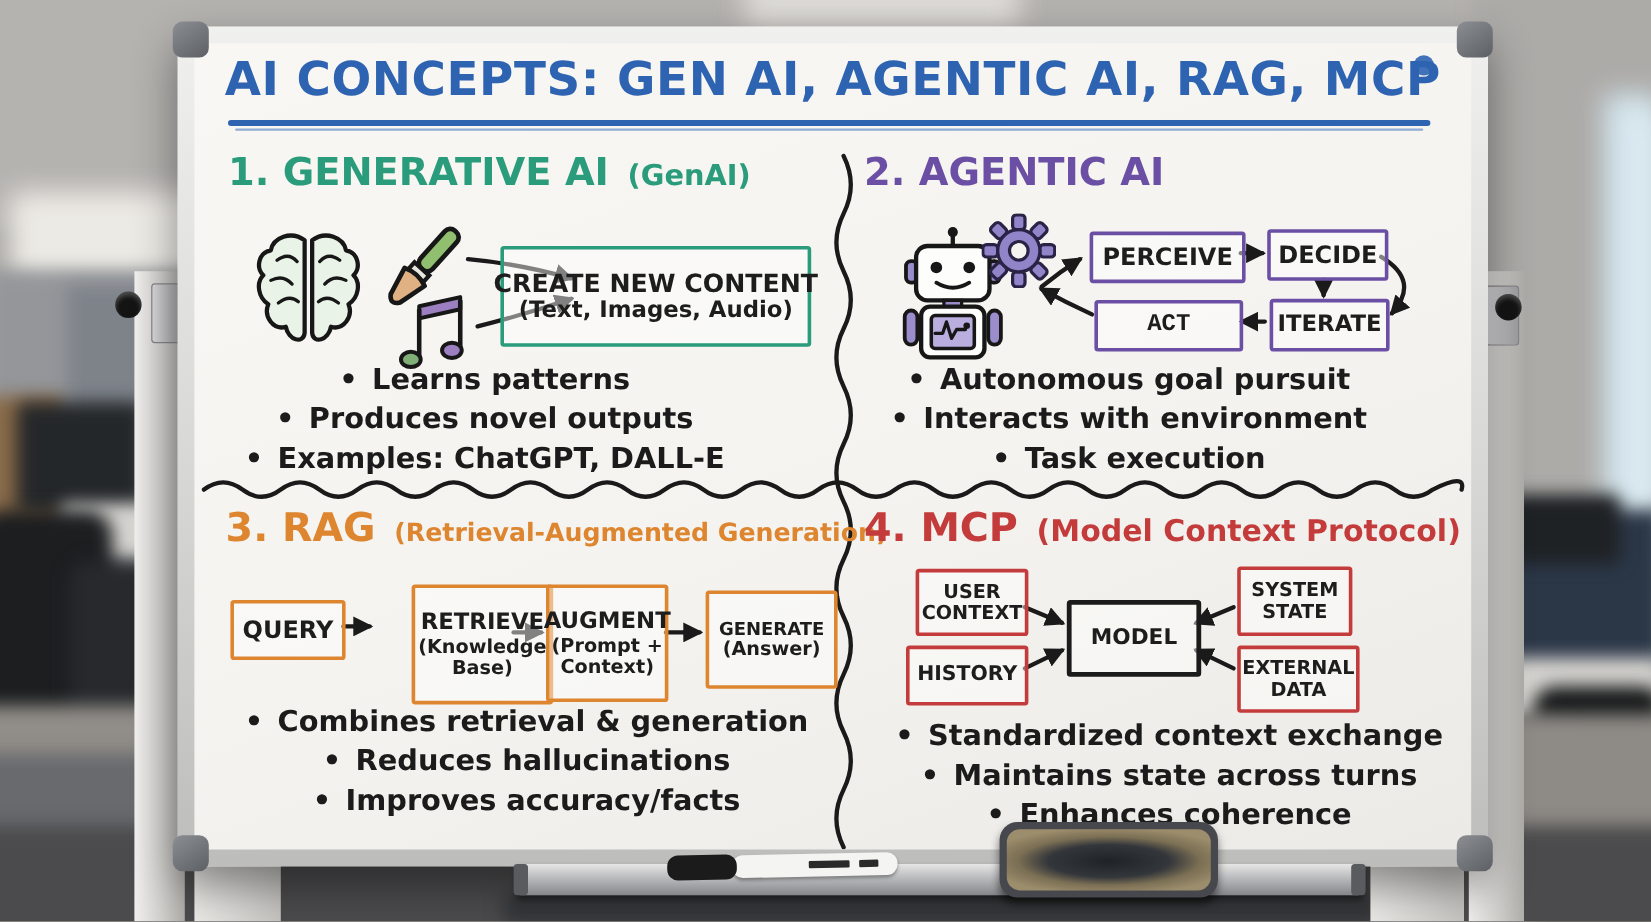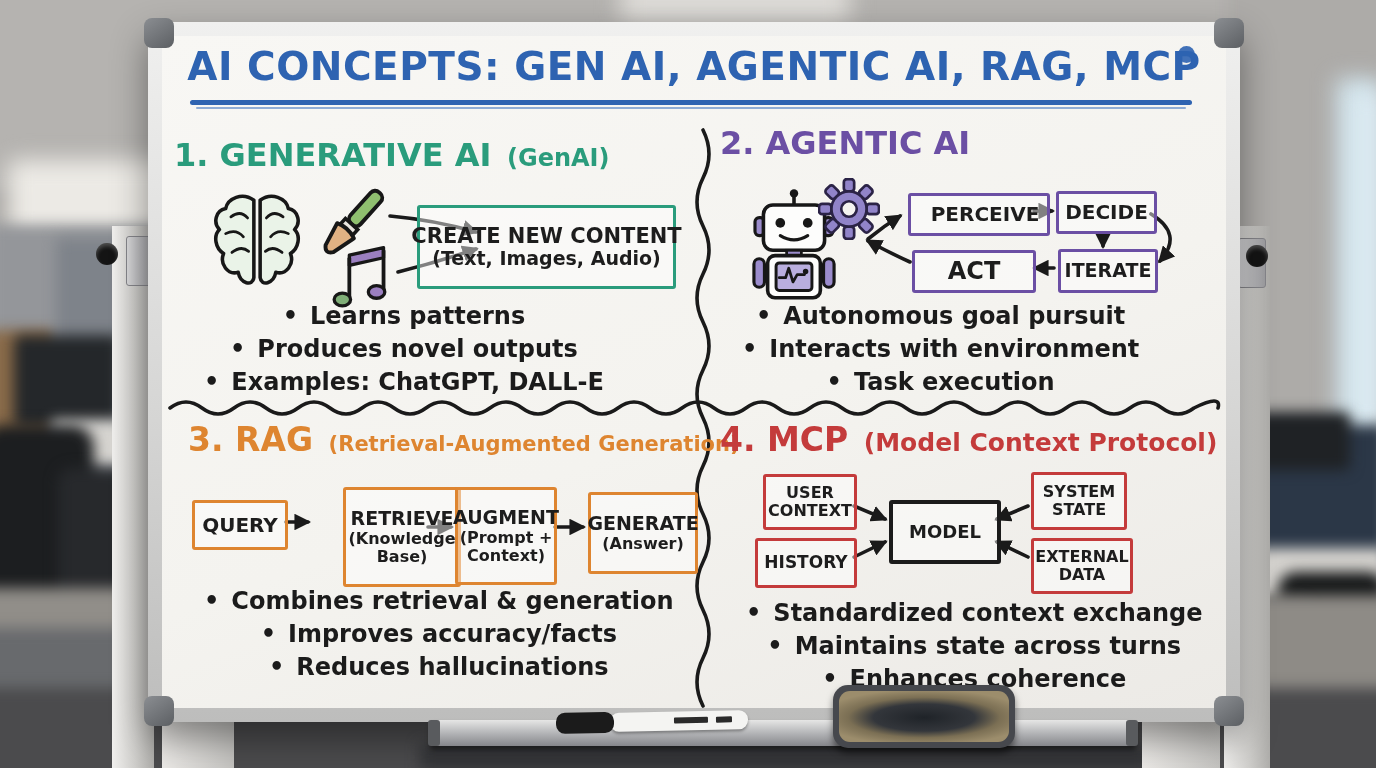--- a/index.html
+++ b/index.html
@@ -161,21 +161,21 @@
           <path marker-end="url(#ah)" d="M266,491 L289,491"></path>
           <path marker-end="url(#ah)" d="M393,491 L421,491"></path>
 
           <path marker-end="url(#ah)" d="M692,470 L723,483"></path>
           <path marker-end="url(#ah)" d="M692,521 L723,506"></path>
           <path marker-end="url(#ah)" d="M866,470 L835,483"></path>
           <path marker-end="url(#ah)" d="M866,521 L835,506"></path>
         </g>
       </svg>
 
-      <div class="sec-heading h-green" style="left:12px;top:88px;margin-top:12px;">
+      <div class="sec-heading h-green" style="left:28px;top:88px;">
         <span class="num">1. GENERATIVE AI</span>
         <span class="paren">(GenAI)</span>
       </div>
 
       <svg class="abs" style="left:48px;top:152px;" width="94" height="108" viewBox="0 0 90 100">
         <g stroke="#171717" stroke-width="3.4" fill="#eaf3e8" stroke-linejoin="round">
           <path d="M42,10 C31,2 17,8 15,18 C5,20 3,32 9,38 C3,44 5,56 13,61 C9,71 17,82 27,79 C29,90 41,93 42,84 Z"></path>
           <path d="M48,10 C59,2 73,8 75,18 C85,20 87,32 81,38 C87,44 85,56 77,61 C81,71 73,82 63,79 C61,90 49,93 48,84 Z"></path>
         </g>
         <g stroke="#171717" stroke-width="2.6" fill="none" stroke-linecap="round">
@@ -247,28 +247,28 @@
             <rect x="25" y="1" width="10" height="12" rx="3" transform="rotate(45 30 30)"></rect>
             <rect x="25" y="47" width="10" height="12" rx="3" transform="rotate(45 30 30)"></rect>
             <rect x="1" y="25" width="12" height="10" rx="3" transform="rotate(45 30 30)"></rect>
             <rect x="47" y="25" width="12" height="10" rx="3" transform="rotate(45 30 30)"></rect>
           </g>
           <circle cx="30" cy="30" r="17"></circle>
           <circle cx="30" cy="30" r="7.5" fill="#f4f3f0"></circle>
         </g>
       </svg>
 
-      <div class="hbox b-purple" style="left:746px;top:157px;width:124px;height:37px;padding-left:12px;">
+      <div class="hbox b-purple" style="left:746px;top:157px;width:124px;height:37px;">
         <div class="bx-t text-line" style="font-size:20px;">PERCEIVE</div>
       </div>
       <div class="hbox b-purple" style="left:894px;top:155px;width:95px;height:37px;">
         <div class="bx-t text-line" style="font-size:20px;">DECIDE</div>
       </div>
       <div class="hbox b-purple" style="left:750px;top:214px;width:118px;height:37px;">
-        <div class="bx-t text-line" style="font-size:24px;">ACT</div>
+        <div class="bx-t text-line" style="font-size:20px;font-family:Liberation Mono, monospace;">ACT</div>
       </div>
       <div class="hbox b-purple" style="left:896px;top:213px;width:94px;height:38px;">
         <div class="bx-t text-line" style="font-size:19px;">ITERATE</div>
       </div>
 
       <div class="bullets" style="left:580px;top:264px;">
         <div class="bullet">Autonomous goal pursuit</div>
         <div class="bullet">Interacts with environment</div>
         <div class="bullet">Task execution</div>
       </div>
@@ -283,28 +283,28 @@
       </div>
       <div class="hbox b-orange" style="left:150px;top:451px;width:112px;height:94px;margin-left:31px;">
         <div class="bx-t text-line" style="font-size:19px;">RETRIEVE</div>
         <div class="bx-s" style="font-size:16px;">(Knowledge Base)</div>
       </div>
       <div class="hbox b-orange" style="left:293px;top:451px;width:96px;height:92px;">
         <div class="bx-t text-line" style="font-size:19px;">AUGMENT</div>
         <div class="bx-s" style="font-size:16px;">(Prompt + Context)</div>
       </div>
       <div class="hbox b-orange" style="left:426px;top:456px;width:104px;height:76px;">
-        <div class="bx-t text-line" style="font-size:19px;">GENERATE</div>
+        <div class="bx-t text-line" style="font-size:15px;">GENERATE</div>
         <div class="bx-s" style="font-size:16px;">(Answer)</div>
       </div>
 
       <div class="bullets" style="left:42px;top:549px;">
         <div class="bullet">Combines retrieval &amp; generation</div>
+        <div class="bullet">Reduces hallucinations</div>
         <div class="bullet">Improves accuracy/facts</div>
-        <div class="bullet">Reduces hallucinations</div>
       </div>
 
       <div class="sec-heading h-red" style="left:558px;top:384px;">
         <span class="num" style="font-size:33px;">4. MCP</span>
         <span class="paren" style="font-size:25px;">(Model Context Protocol)</span>
       </div>
 
       <div class="hbox b-red" style="left:601px;top:438px;width:88px;height:50px;">
         <div class="bx-t" style="font-size:16px;">USER CONTEXT</div>
       </div>

